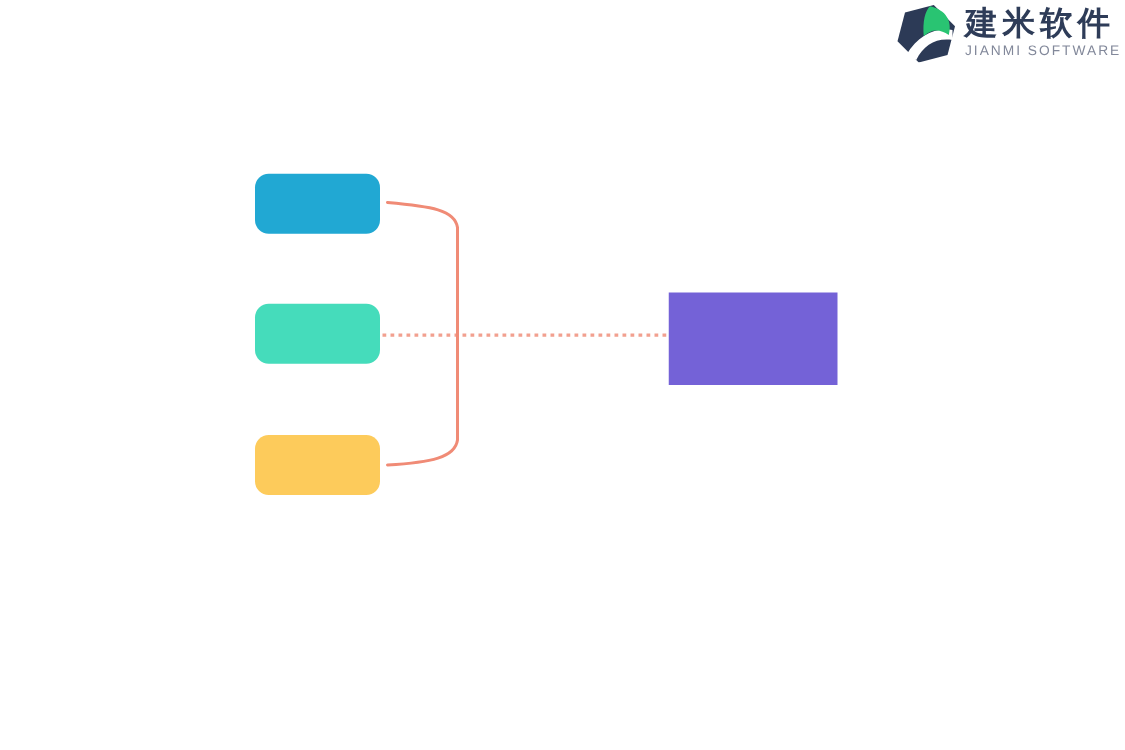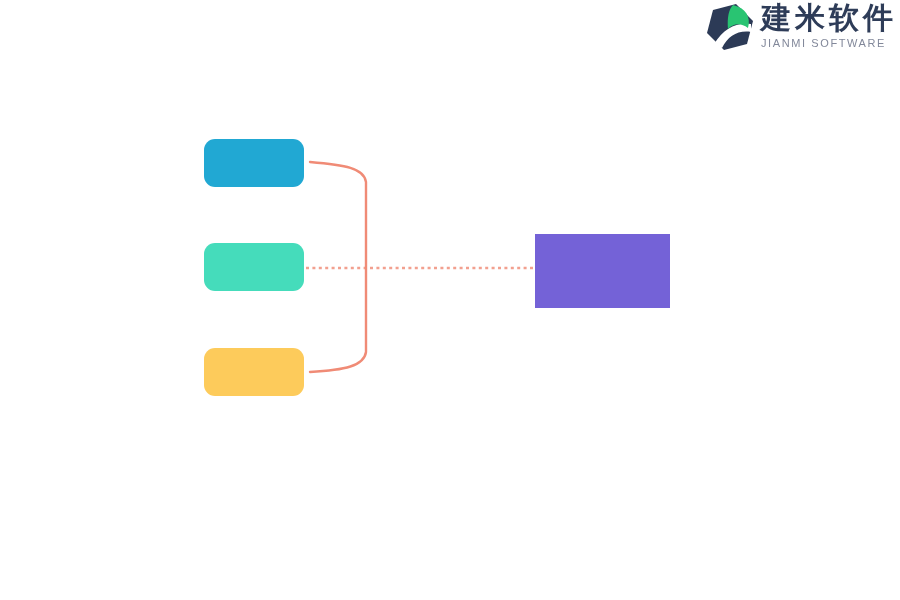--- a/index.html
+++ b/index.html
@@ -3,21 +3,21 @@
 <meta charset="utf-8">
 <style>
   html,body{margin:0;padding:0;background:#fff;}
   .canvas{position:relative;width:900px;height:600px;background:#ffffff;overflow:hidden;
           font-family:"Liberation Sans","DejaVu Sans",sans-serif;}
 
   
   .logo{position:absolute;top:2px;right:3px;display:flex;align-items:center;gap:7px;}
   .logo-mark{width:48px;height:48px;display:block;}
   .logo-text{display:flex;flex-direction:column;align-items:flex-start;line-height:1;}
-  .logo-title{font-size:30px;font-weight:700;color:#2E3C58;letter-spacing:4px;white-space:nowrap;}
+  .logo-title{font-size:26px;font-weight:700;color:#2E3C58;letter-spacing:4px;white-space:nowrap;}
   .logo-subtitle{font-size:11px;font-weight:400;color:#82889A;letter-spacing:1.6px;margin-top:5px;white-space:nowrap;}
 
   
   .diagram{position:absolute;left:0;top:0;width:900px;height:600px;}
 
   
   .heading{position:absolute;left:14px;top:428px;width:886px;
            font-size:26px;font-weight:700;color:#5B8CF0;letter-spacing:0.6px;
            white-space:nowrap;text-shadow:1px 2px 1px rgba(150,185,250,0.45);}
 </style>

